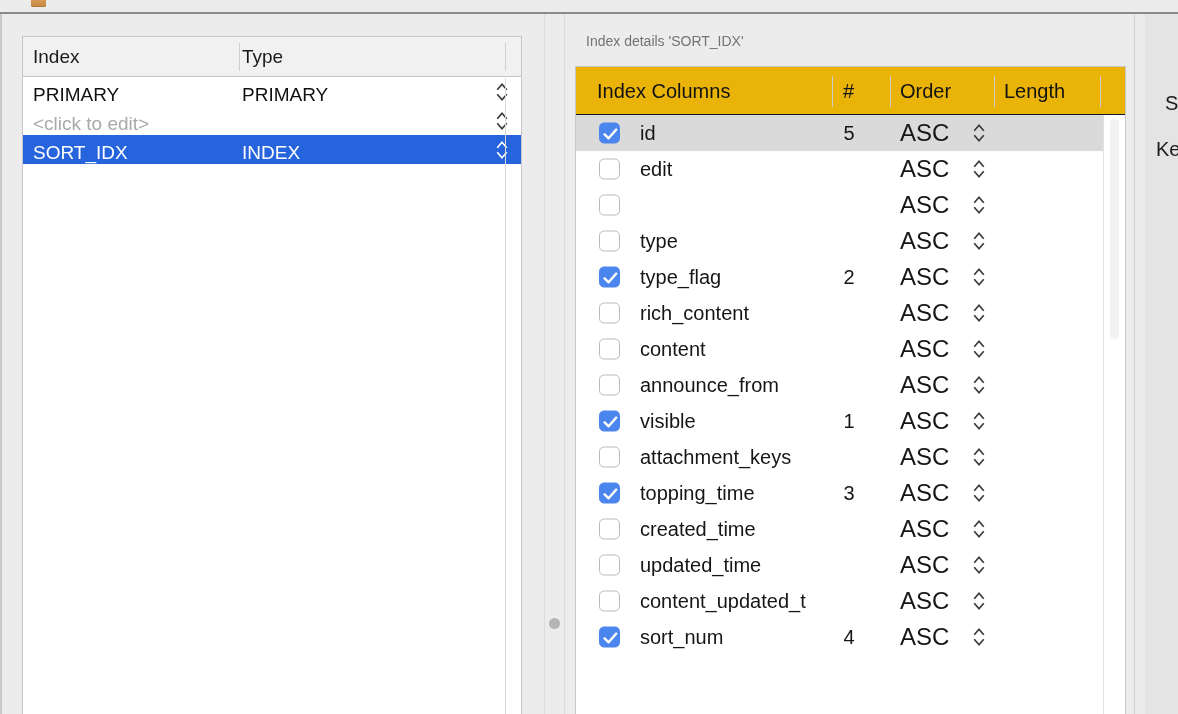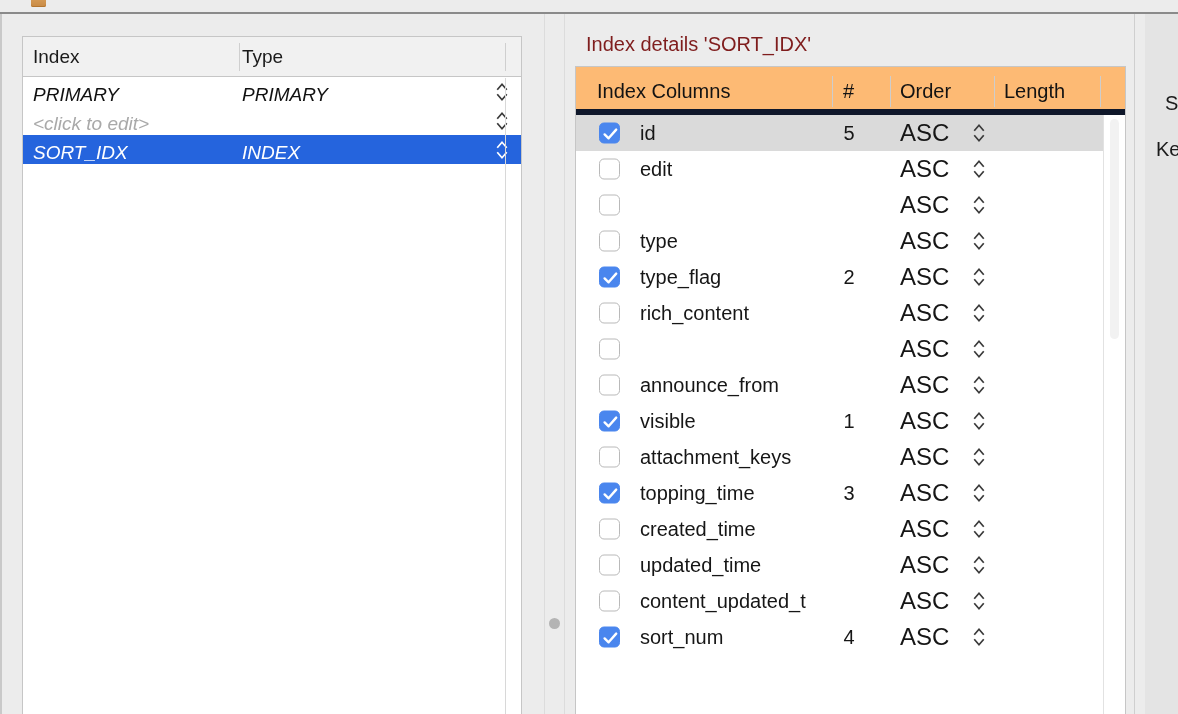--- a/index.html
+++ b/index.html
@@ -79,21 +79,20 @@
     position: absolute;
     top: 6px; width: 1px; height: 28px;
     background: #cfcfcf;
   }
 
   .lp-row {
     position: relative;
     height: 29px;
     background: #ffffff;
     box-sizing: border-box;
-    font-style: italic;
   }
   .lp-row.selected { background: #2564dd; }
   .lp-row .cell {
     position: absolute;
     top: 0; height: 36px;
     display: flex; align-items: center;
     font-size: 19px;
     color: #111111;
     white-space: nowrap;
     box-sizing: border-box;
@@ -143,40 +142,40 @@
     left: 9px; top: 604px;
     width: 11px; height: 11px;
     border-radius: 50%;
     background: #b4b4b4;
   }
 
   
   .details-title {
     position: absolute;
     left: 586px; top: 33px;
-    font-size: 20px;
-    color: #7f1d1d;
+    font-size: 14px;
+    color: #737373;
     white-space: nowrap;
   }
 
   .mid-panel {
     position: absolute;
     left: 575px; top: 66px;
     width: 551px; height: 648px;
     background: #ffffff;
     border: 1px solid #c6c6c6;
     border-bottom: none;
     box-sizing: border-box;
     overflow: hidden;
   }
   .mp-header {
     position: relative;
     height: 48px;
-    background: #fdba74;
-    border-bottom: 6px solid #0f172a;
+    background: #eab308;
+    border-bottom: 1px solid #0f172a;
     box-sizing: border-box;
   }
   .mp-h-cell {
     position: absolute;
     top: 0; height: 48px;
     display: flex; align-items: center;
     font-size: 20px;
     color: #131313;
     box-sizing: border-box;
     white-space: nowrap;
@@ -442,20 +441,21 @@
           <div class="mp-name">rich_content</div>
           <div class="mp-num"></div>
           <div class="mp-order">ASC</div>
           <div class="mp-stepper"><svg width="14" height="22" viewBox="0 0 14 22" aria-hidden="true">
               <path d="M7 2 L12.4 8.2 L11.1 9.3 L7 4.6 L2.9 9.3 L1.6 8.2 Z"></path>
               <path d="M7 20 L12.4 13.8 L11.1 12.7 L7 17.4 L2.9 12.7 L1.6 13.8 Z"></path>
             </svg></div>
         </div>
         <div class="mp-row">
           <div class="cb"></div>
+          <div class="mp-name">content</div>
           <div class="mp-num"></div>
           <div class="mp-order">ASC</div>
           <div class="mp-stepper"><svg width="14" height="22" viewBox="0 0 14 22" aria-hidden="true">
               <path d="M7 2 L12.4 8.2 L11.1 9.3 L7 4.6 L2.9 9.3 L1.6 8.2 Z"></path>
               <path d="M7 20 L12.4 13.8 L11.1 12.7 L7 17.4 L2.9 12.7 L1.6 13.8 Z"></path>
             </svg></div>
         </div>
         <div class="mp-row">
           <div class="cb"></div>
           <div class="mp-name">announce_from</div>

